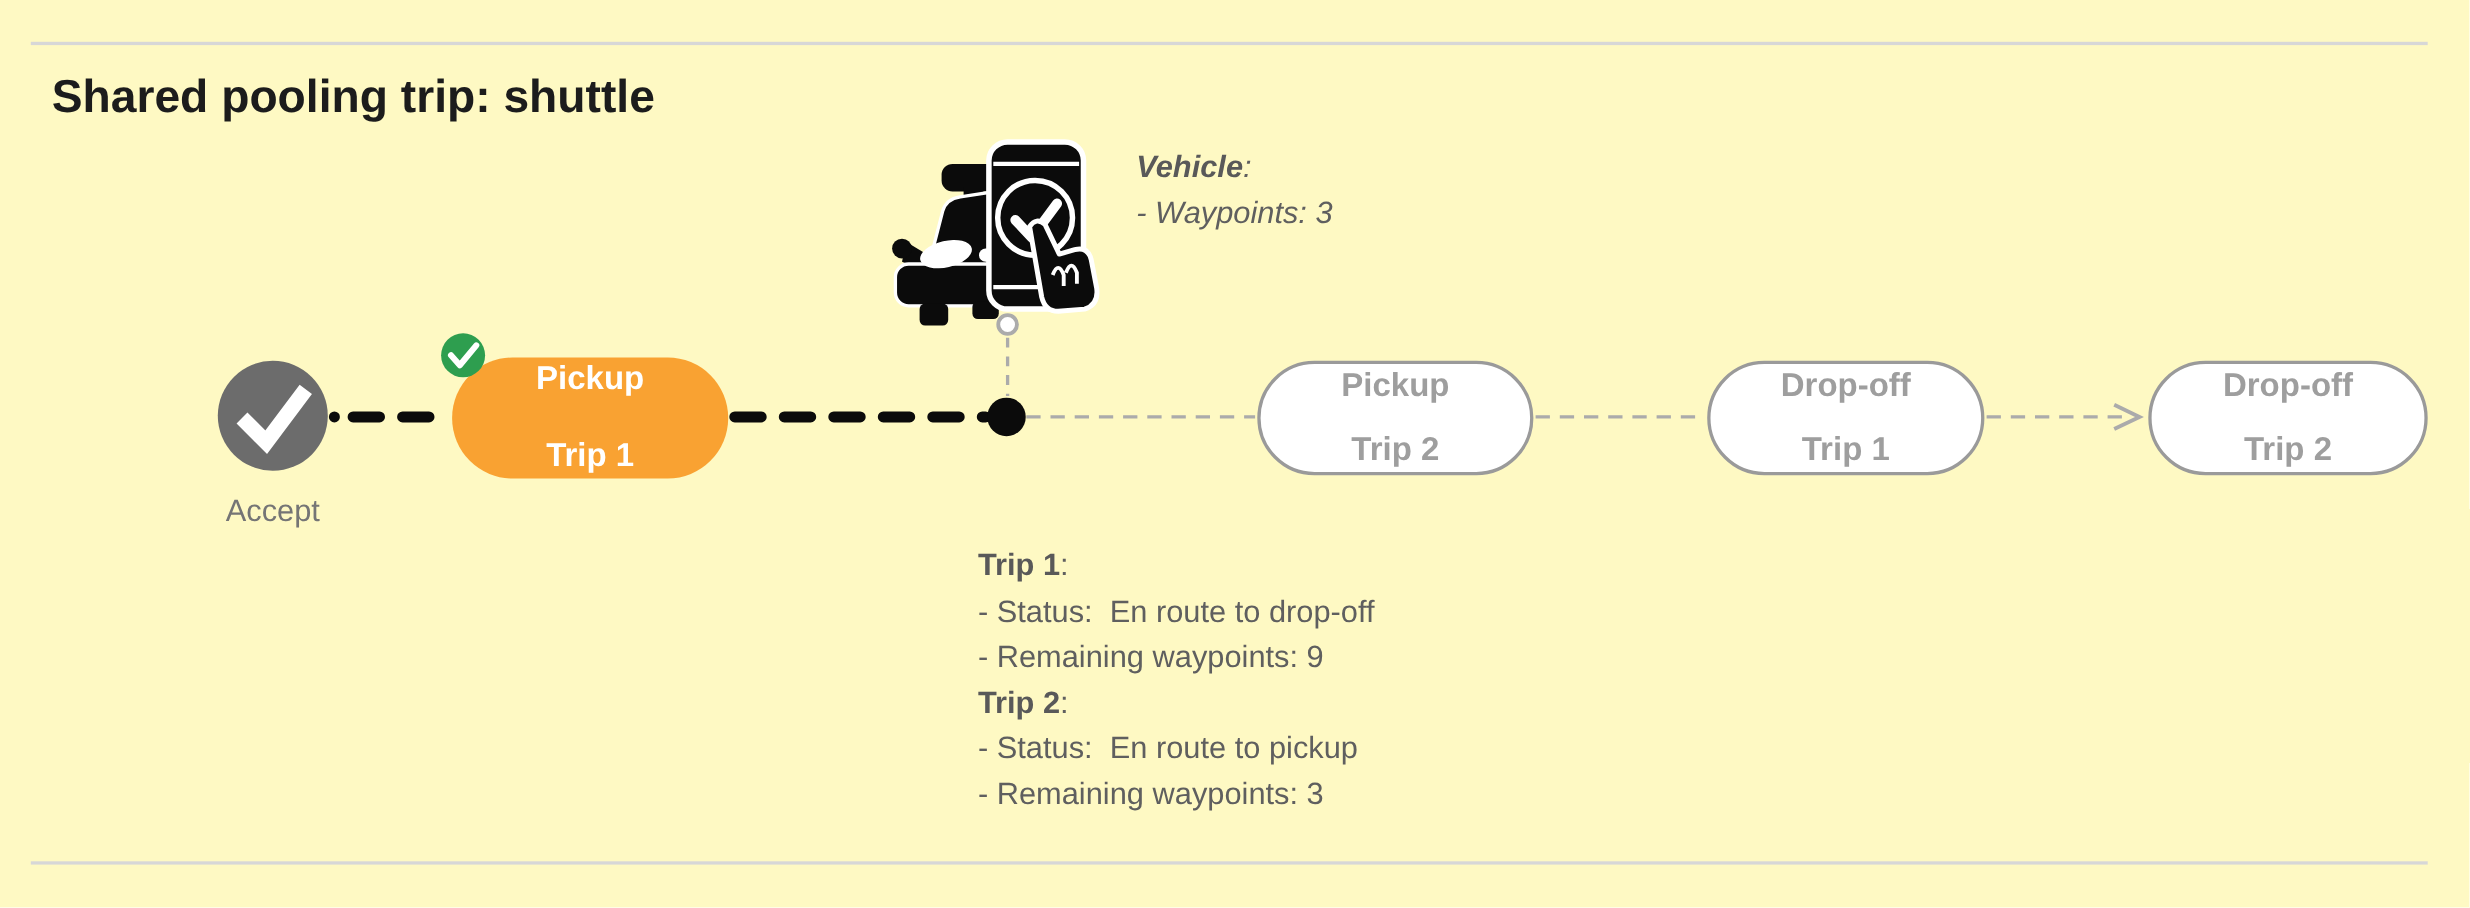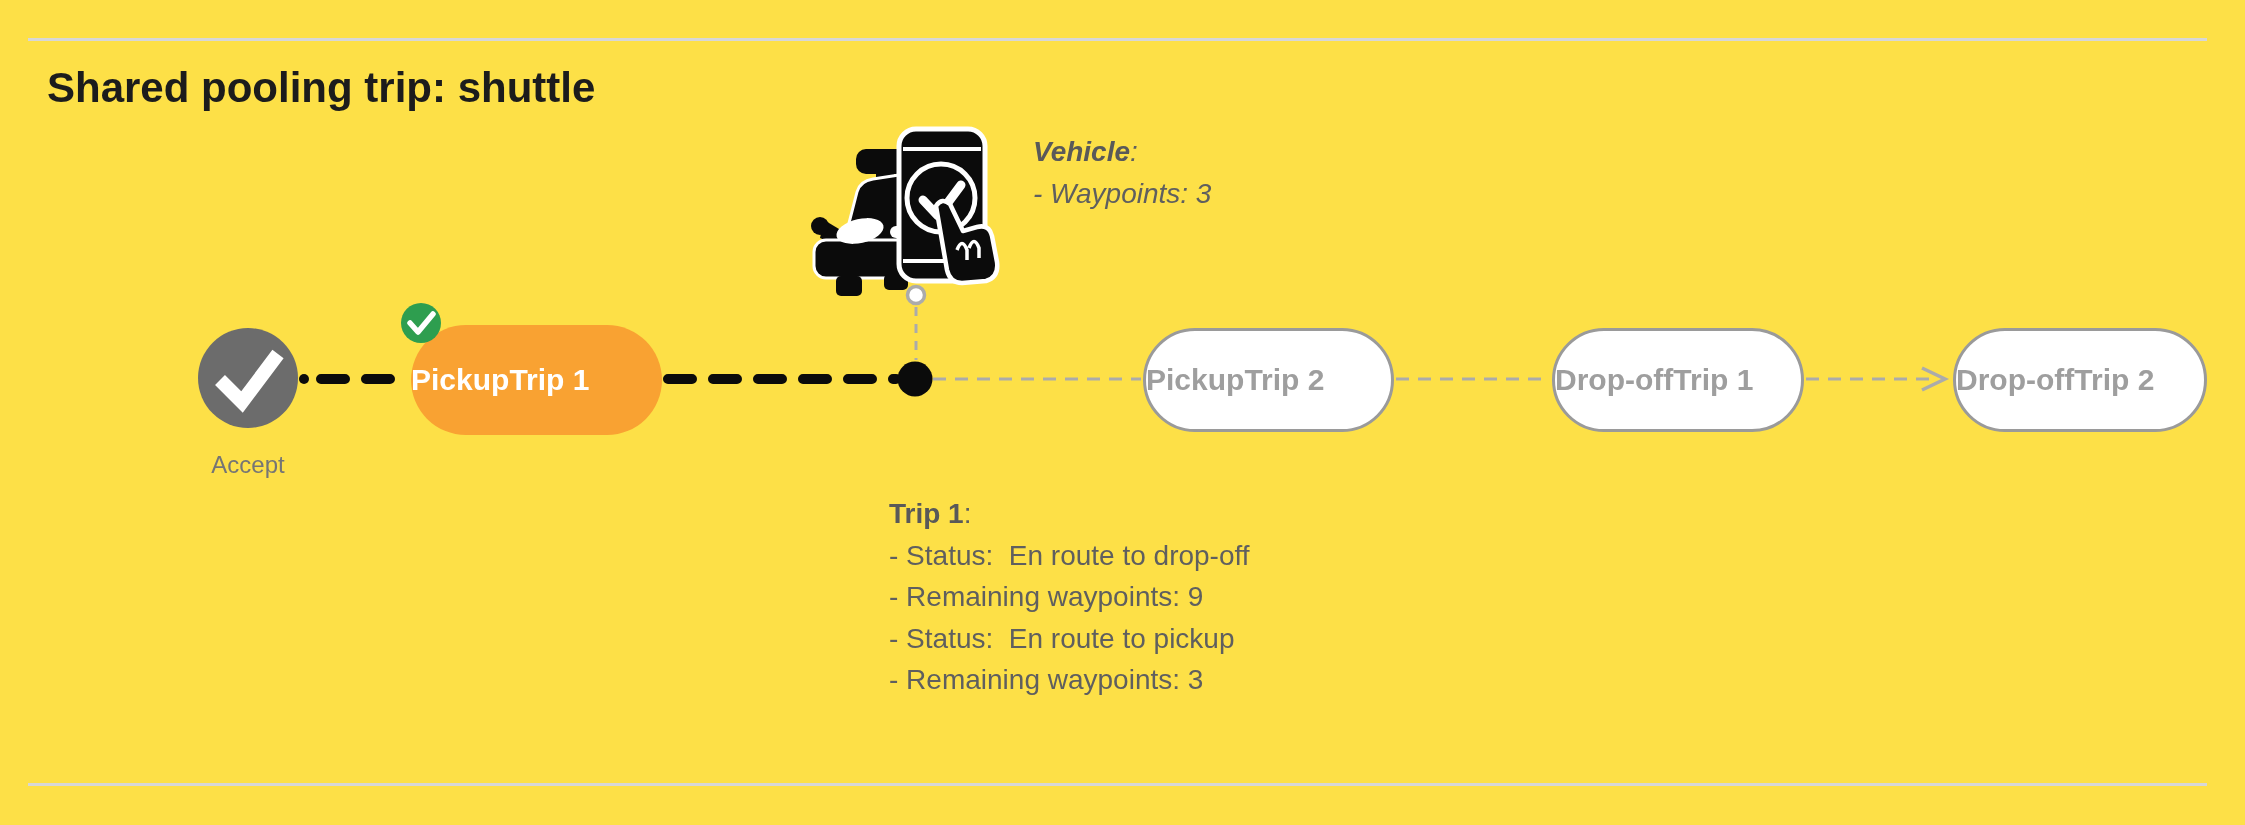--- a/index.html
+++ b/index.html
@@ -5,21 +5,21 @@
   html, body {
     margin: 0;
     padding: 0;
     background: #ffffff;
     font-family: "Liberation Sans", sans-serif;
   }
   .canvas {
     position: relative;
     width: 2245px;
     height: 825px;
-    background: #fde047;
+    background: #fef9c3;
     overflow: hidden;
   }
   .divider {
     position: absolute;
     left: 28px;
     width: 2179px;
     height: 3px;
     background: #d7d7d7;
   }
   .divider.top { top: 38px; }
@@ -30,21 +30,22 @@
     top: 64px;
     font-size: 42px;
     font-weight: bold;
     color: #1c1c1c;
     white-space: nowrap;
   }
   .pill {
     position: absolute;
     border-radius: 60px;
     display: flex;
-    justify-content: flex-start;
+    flex-direction: column;
+    justify-content: space-between;
     align-items: center;
     text-align: center;
     font-weight: bold;
     font-size: 30px;
     line-height: 40px;
     box-sizing: border-box;
     z-index: 1;
   }
   .pill.pending {
     border: 3px solid #9a9a9a;
@@ -58,21 +59,21 @@
   #pill-pickup-trip-1 { left: 411px; top: 325px; width: 251px; height: 110px; }
   #pill-pickup-trip-2 { left: 1143px; top: 328px; width: 251px; height: 104px; }
   #pill-dropoff-trip-1 { left: 1552px; top: 328px; width: 252px; height: 104px; }
   #pill-dropoff-trip-2 { left: 1953px; top: 328px; width: 254px; height: 104px; }
   .node-label {
     position: absolute;
     left: 118px;
     top: 446px;
     width: 260px;
     text-align: center;
-    font-size: 24px;
+    font-size: 28px;
     line-height: 38px;
     color: #757575;
     z-index: 1;
   }
   .info-block {
     position: absolute;
     font-size: 28px;
     line-height: 41.5px;
     color: #5f5f5f;
     z-index: 1;
@@ -122,20 +123,21 @@
 
   <div class="info-block" id="vehicle-info">
     <div class="line"><span class="hd">Vehicle</span><span>:</span></div>
     <div class="line">- Waypoints: 3</div>
   </div>
 
   <div class="info-block" id="trip-info">
     <div class="line"><span class="hd">Trip 1</span><span>:</span></div>
     <div class="line">- Status:  En route to drop-off</div>
     <div class="line">- Remaining waypoints: 9</div>
+    <div class="line"><span class="hd">Trip 2</span><span>:</span></div>
     <div class="line">- Status:  En route to pickup</div>
     <div class="line">- Remaining waypoints: 3</div>
   </div>
 
   <svg class="overlay" width="2245" height="825" viewBox="0 0 2245 825">
 
     <g>
       <circle cx="304" cy="379" r="5" fill="#0b0b0b"></circle>
       <line x1="321" y1="379" x2="409" y2="379" stroke="#0b0b0b" stroke-width="10" stroke-linecap="round" stroke-dasharray="24 21"></line>
       <line x1="668" y1="379" x2="896" y2="379" stroke="#0b0b0b" stroke-width="10" stroke-linecap="round" stroke-dasharray="24 21"></line>

